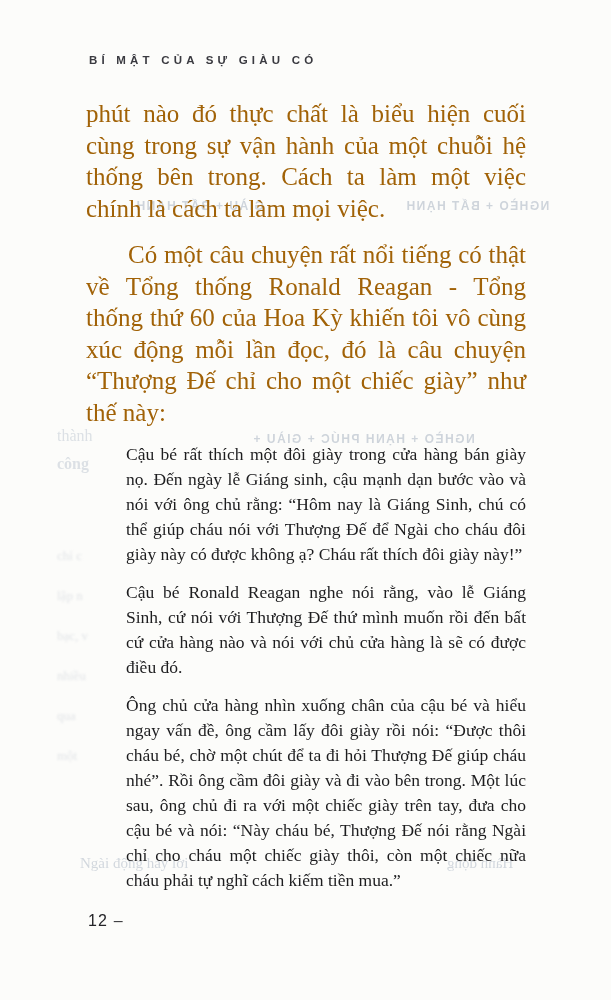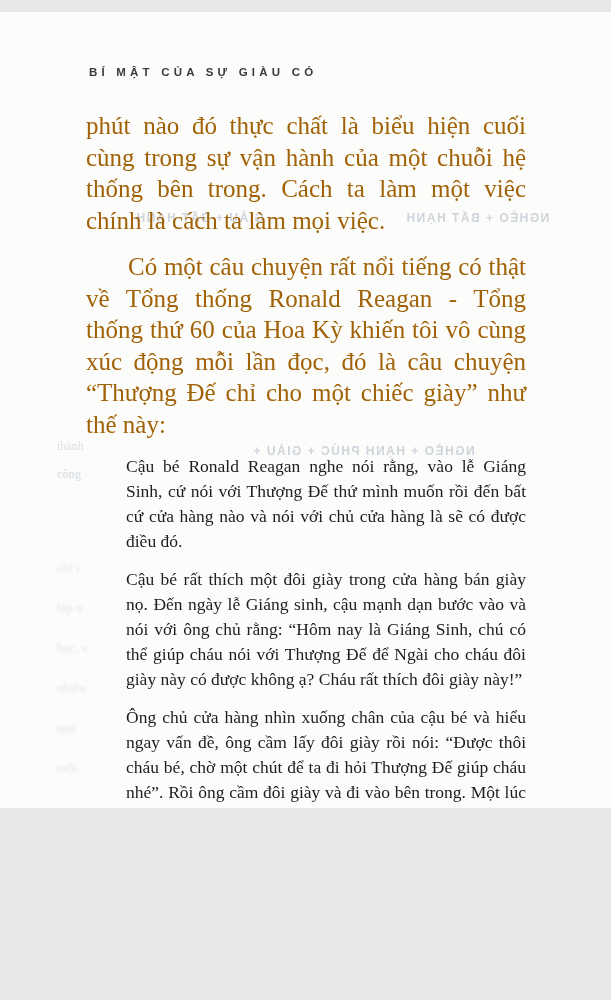--- a/index.html
+++ b/index.html
@@ -3,22 +3,22 @@
 <meta charset="utf-8">
 <style>
   html, body {
     margin: 0;
     padding: 0;
     background: #e8e8e8;
   }
   .book-page {
     position: relative;
     width: 611px;
-    height: 796px;
-    margin: 12px auto;
+    height: 1000px;
+    margin: 0 auto;
     background: #fcfcfa;
     overflow: hidden;
     font-family: "Liberation Serif", "DejaVu Serif", serif;
     color: #1c1c1e;
   }
 
   
   .running-header {
     position: absolute;
     left: 89px;
@@ -86,21 +86,21 @@
     font-size: 12px;
     font-weight: bold;
     letter-spacing: 1.5px;
     opacity: 0.55;
   }
   .st-serif {
     font-family: "Liberation Serif", "DejaVu Serif", serif;
     opacity: 0.5;
   }
   .st-margin-word {
-    font-size: 12px;
+    font-size: 16px;
     opacity: 0.45;
     filter: blur(0.5px);
     color: #b6c0cc;
     font-family: "Liberation Serif", "DejaVu Serif", serif;
   }
   .st-faint-column span {
     display: block;
     font-size: 13px;
     margin-bottom: 24px;
     color: #c7ccd4;
@@ -132,22 +132,22 @@
   <div class="show-through st-serif" style="left:80px; top:855px; font-size:15px;">Ngài động hay lời</div>
   <div class="show-through st-serif st-mirrored" style="left:447px; top:855px; font-size:15px;">Hành động</div>
 
   <div class="body-column">
 
     <p class="para">phút nào đó thực chất là biểu hiện cuối cùng trong sự vận hành của một chuỗi hệ thống bên trong. Cách ta làm một việc chính là cách ta làm mọi việc.</p>
 
     <p class="para indented">Có một câu chuyện rất nổi tiếng có thật về Tổng thống Ronald Reagan - Tổng thống thứ 60 của Hoa Kỳ khiến tôi vô cùng xúc động mỗi lần đọc, đó là câu chuyện “Thượng Đế chỉ cho một chiếc giày” như thế này:</p>
 
     <div class="story-quote-block">
+      <p class="story-para">Cậu bé rất thích một đôi giày trong cửa hàng bán giày nọ. Đến ngày lễ Giáng sinh, cậu mạnh dạn bước vào và nói với ông chủ rằng: “Hôm nay là Giáng Sinh, chú có thể giúp cháu nói với Thượng Đế để Ngài cho cháu đôi giày này có được không ạ? Cháu rất thích đôi giày này!”</p>
       <p class="story-para">Cậu bé Ronald Reagan nghe nói rằng, vào lễ Giáng Sinh, cứ nói với Thượng Đế thứ mình muốn rồi đến bất cứ cửa hàng nào và nói với chủ cửa hàng là sẽ có được điều đó.</p>
-      <p class="story-para">Cậu bé rất thích một đôi giày trong cửa hàng bán giày nọ. Đến ngày lễ Giáng sinh, cậu mạnh dạn bước vào và nói với ông chủ rằng: “Hôm nay là Giáng Sinh, chú có thể giúp cháu nói với Thượng Đế để Ngài cho cháu đôi giày này có được không ạ? Cháu rất thích đôi giày này!”</p>
       <p class="story-para">Ông chủ cửa hàng nhìn xuống chân của cậu bé và hiểu ngay vấn đề, ông cầm lấy đôi giày rồi nói: “Được thôi cháu bé, chờ một chút để ta đi hỏi Thượng Đế giúp cháu nhé”. Rồi ông cầm đôi giày và đi vào bên trong. Một lúc sau, ông chủ đi ra với một chiếc giày trên tay, đưa cho cậu bé và nói: “Này cháu bé, Thượng Đế nói rằng Ngài chỉ cho cháu một chiếc giày thôi, còn một chiếc nữa cháu phải tự nghĩ cách kiếm tiền mua.”</p>
     </div>
   </div>
 
   <div class="page-footer">
     <span>12</span><span class="dash">–</span>
   </div>
 
 </div>
 

